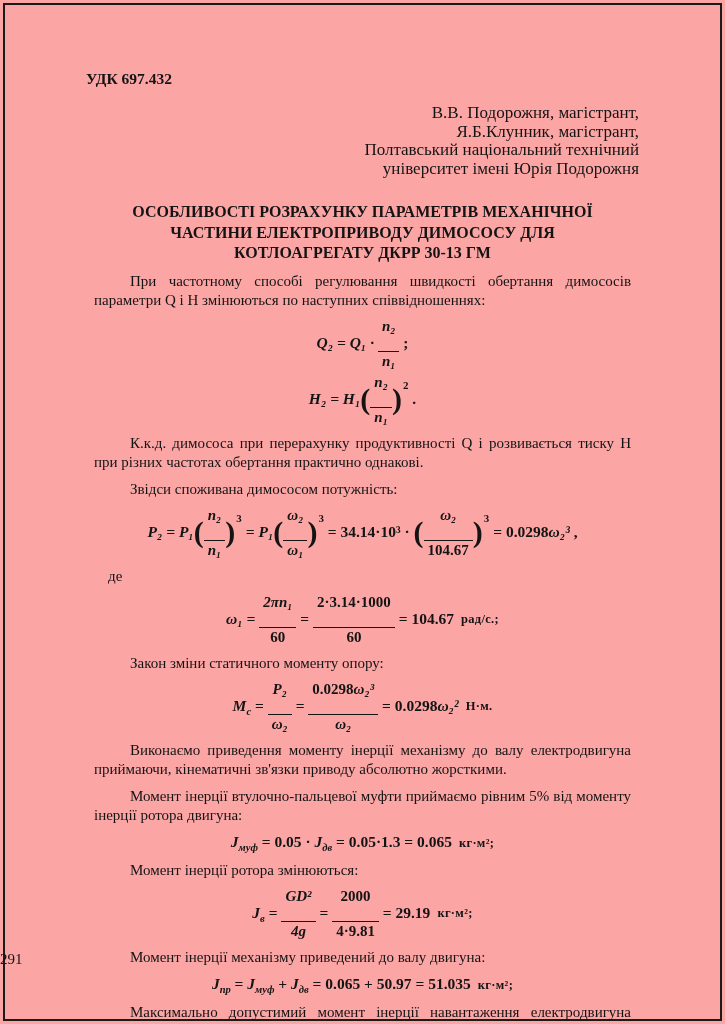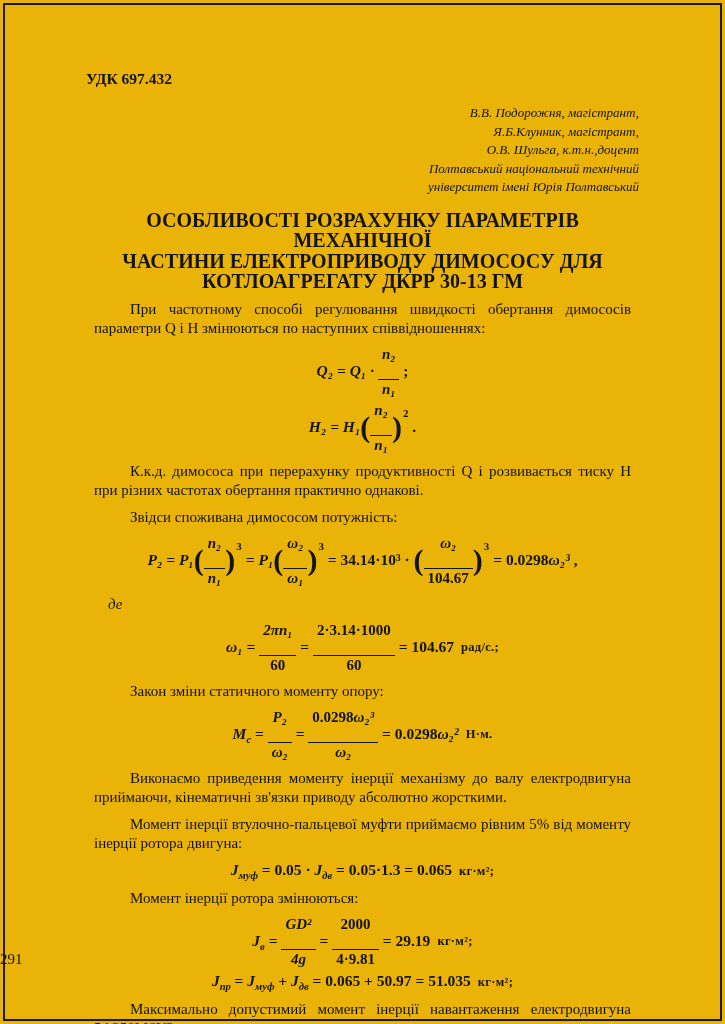--- a/index.html
+++ b/index.html
@@ -1,50 +1,50 @@
 <!DOCTYPE html>
 <html><head>
 <meta charset="utf-8">
 <style>
   html, body { margin: 0; padding: 0; background: #e8e8e8; }
   .page {
     position: relative;
     width: 725px; height: 1024px;
     margin: 0 auto;
-    background: #eab308;
+    background: #fca5a5;
     color: #141414;
     font-family: "Liberation Serif", "DejaVu Serif", serif;
     overflow: hidden;
   }
   .scan-frame {
     position: absolute; inset: 3px;
     border: 2px solid #1b1b1b;
     pointer-events: none;
   }
   .content {
     position: absolute;
     top: 70px; left: 86px; right: 86px;
   }
   .udc { font-weight: bold; font-size: 15.5px; margin: 0 0 16px 0; }
   .authors {
-    text-align: right; font-style: italic;
-    font-size: 13px; line-height: 18.5px;
-    margin-bottom: 13px;
+    text-align: right; 
+    font-size: 17px; line-height: 18.5px;
+    margin-bottom: 24px;
   }
   .title {
     text-align: center; font-weight: bold;
-    font-size: 20px; line-height: 20.5px;
+    font-size: 16px; line-height: 20.5px;
     margin-bottom: 8px;
   }
   .para {
     font-size: 15px; line-height: 19px;
     text-align: justify; text-indent: 36px;
     margin: 8px;
   }
-  .para.de { text-indent: 14px; font-style: italic; }
+  .para.de { text-indent: 14px; }
   .formula {
     text-align: center; font-size: 15.5px;
     margin: 4px 0; white-space: nowrap; font-weight: bold;
   }
   .v { font-style: italic; }
   .frac {
     display: inline-block; vertical-align: middle;
     text-align: center; line-height: 1.1; font-size: 15px;
   }
   .frac .num { display: block; padding: 0 4px 17px 4px; }
@@ -67,23 +67,22 @@
 
 <div class="page">
   <div class="scan-frame"></div>
   <div class="content">
 
     <p class="udc">УДК 697.432</p>
 
     <div class="authors">
       <div>В.В. Подорожня, магістрант,</div>
       <div>Я.Б.Клунник, магістрант,</div>
-      <div>О.В. Шульга, к.т.н.,доцент</div>
       <div>Полтавський національний технічний</div>
-      <div>університет імені Юрія Полтавський</div>
+      <div>університет імені Юрія Подорожня</div>
     </div>
 
     <div class="title">
       <div>ОСОБЛИВОСТІ РОЗРАХУНКУ ПАРАМЕТРІВ МЕХАНІЧНОЇ</div>
       <div>ЧАСТИНИ ЕЛЕКТРОПРИВОДУ ДИМОСОСУ ДЛЯ</div>
       <div>КОТЛОАГРЕГАТУ ДКРР 30-13 ГМ</div>
     </div>
 
     <p class="para">При частотному способі регулювання швидкості обертання димососів параметри Q і Н змінюються по наступних співвідношеннях:</p>
 
@@ -106,20 +105,21 @@
 
     <p class="para">Виконаємо приведення моменту інерції механізму до валу електродвигуна приймаючи, кінематичні зв'язки приводу абсолютно жорсткими.</p>
     <p class="para">Момент інерції втулочно-пальцевої муфти приймаємо рівним 5% від моменту інерції ротора двигуна:</p>
 
     <div class="formula"><span class="v">J</span><sub>муф</sub><span> = 0.05 · </span><span class="v">J</span><sub>дв</sub><span> = 0.05·1.3 = 0.065</span><span class="unit">кг·м²;</span></div>
 
     <p class="para">Момент інерції ротора змінюються:</p>
 
     <div class="formula"><span class="v">J</span><sub>в</sub><span> = </span><span class="frac"><span class="num v">GD²</span><span class="den v">4g</span></span><span> = </span><span class="frac"><span class="num">2000</span><span class="den">4·9.81</span></span><span> = 29.19</span><span class="unit">кг·м²;</span></div>
 
+    <p class="para">Момент інерції механізму приведений до валу двигуна:</p>
 
     <div class="formula"><span class="v">J</span><sub>пр</sub><span> = </span><span class="v">J</span><sub>муф</sub><span> + </span><span class="v">J</span><sub>дв</sub><span> = 0.065 + 50.97 = 51.035</span><span class="unit">кг·м²;</span></div>
 
     <p class="para">Максимально допустимий момент інерції навантаження електродвигуна 5А250М6У3:</p>
 
     <div class="formula"><span class="v">J</span><sub>д.мах</sub><span> = </span><span class="frac"><span class="num v">GD²</span><span class="den v">4g</span></span><span> = </span><span class="frac"><span class="num">2400</span><span class="den">4·9.81</span></span><span> = 61.16</span><span class="unit">кг·м²;</span></div>
 
   </div>
 
   <div class="pagenum">291</div>

